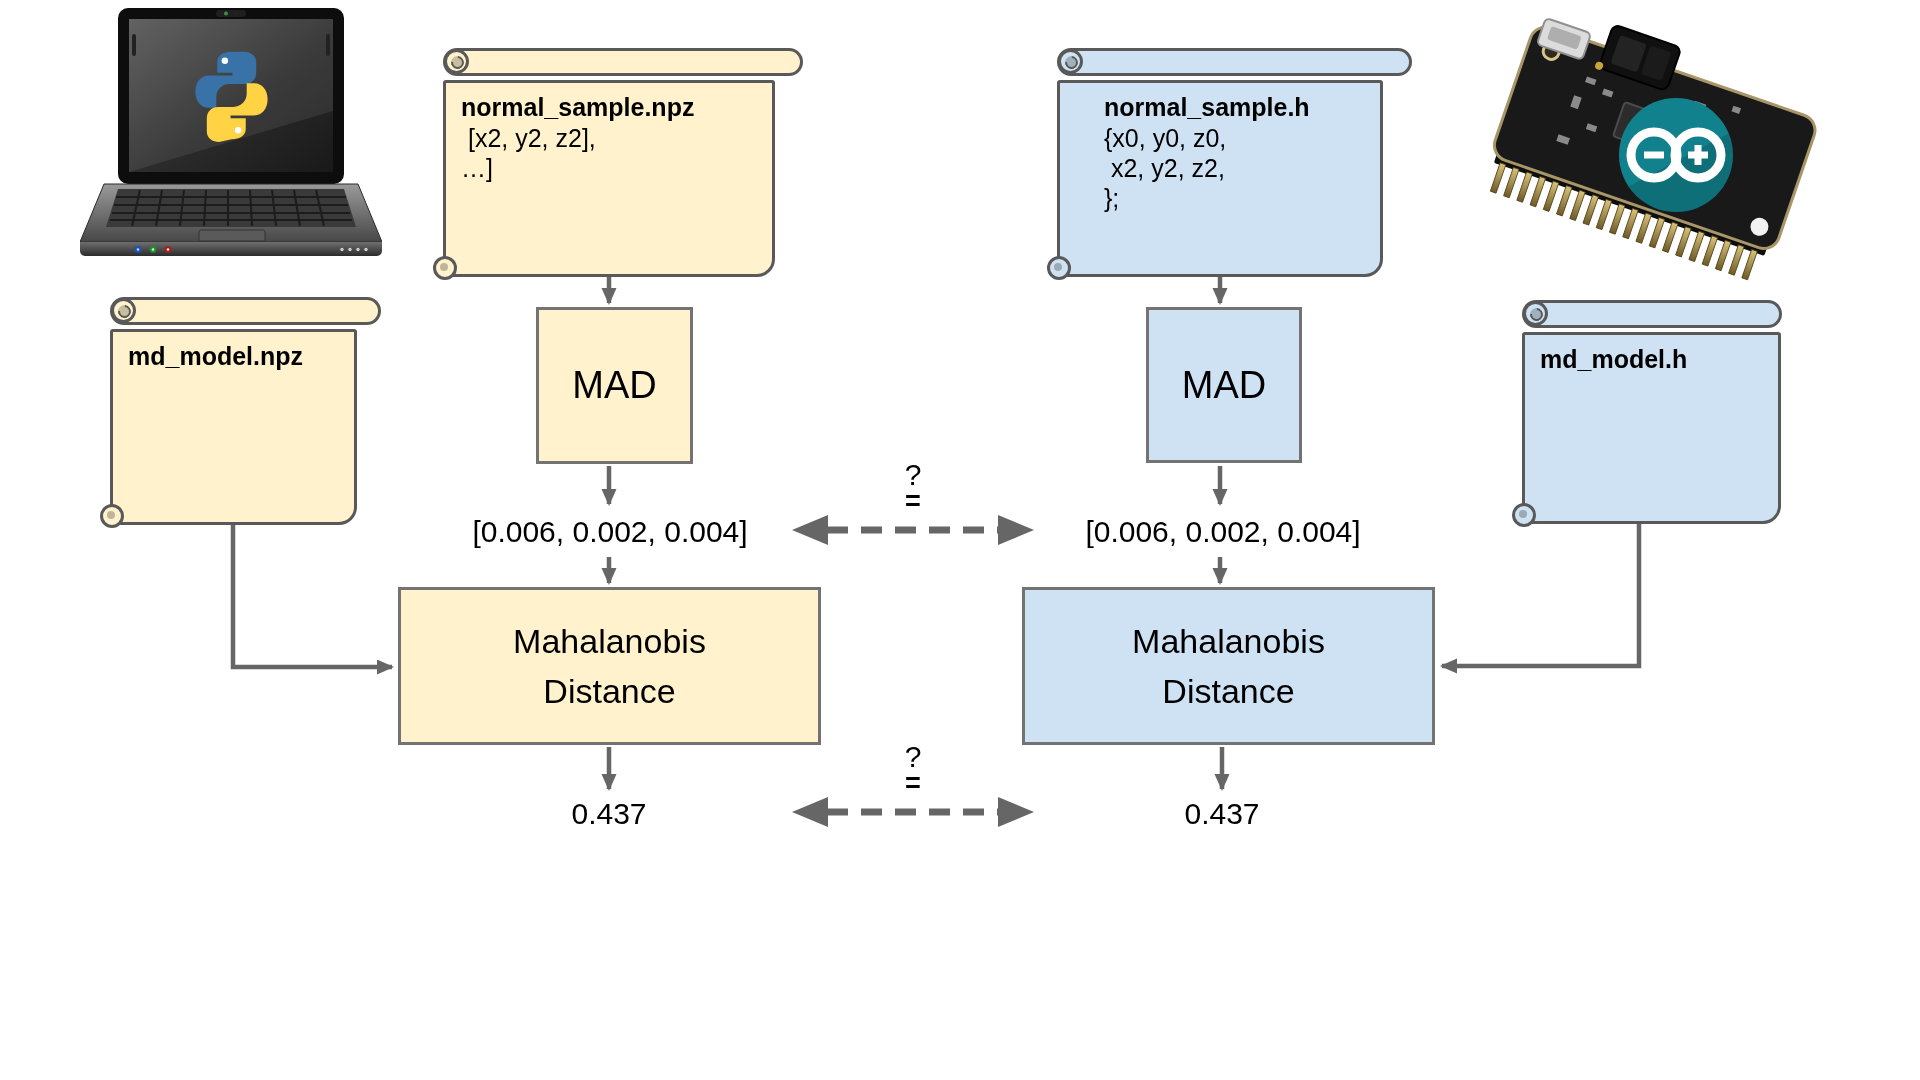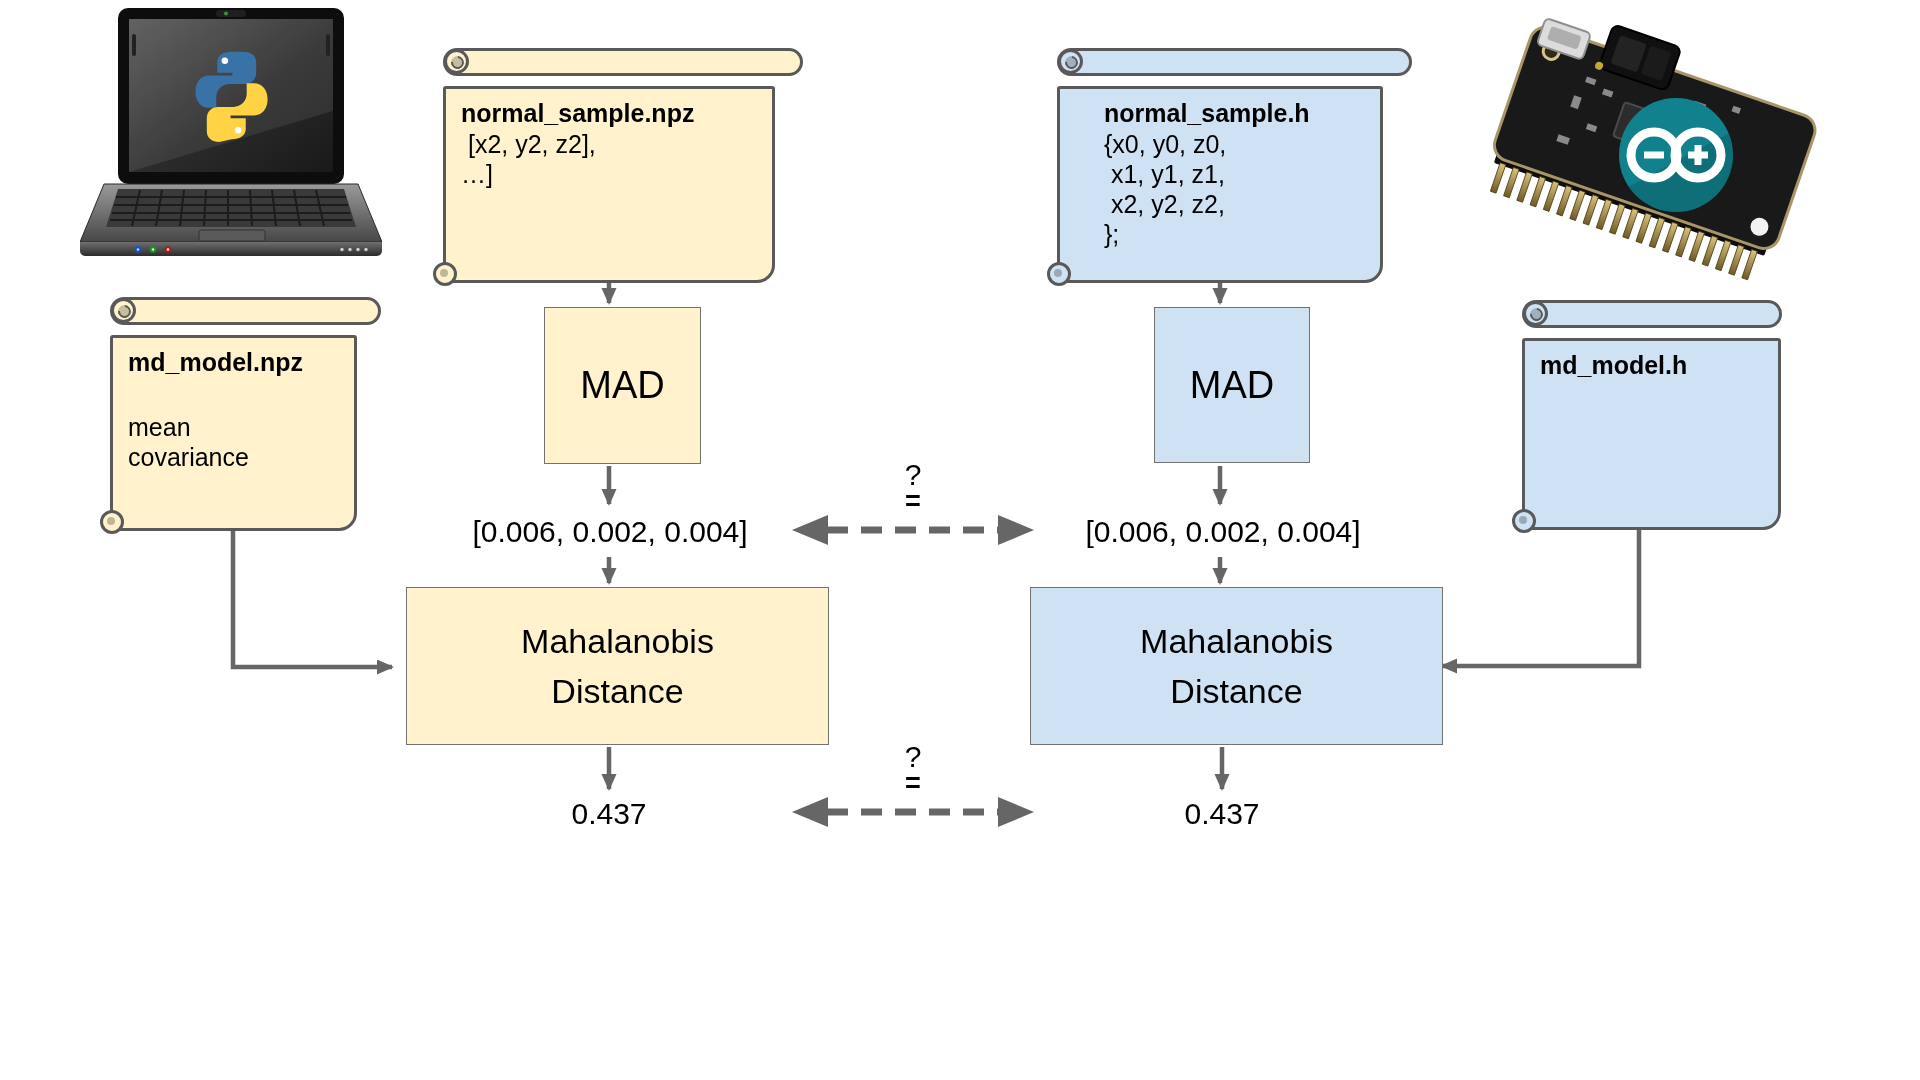--- a/index.html
+++ b/index.html
@@ -12,21 +12,21 @@
   svg.connectors { position:absolute; left:0; top:0; width:1920px; height:1080px; }
 
   
   .scroll { position:absolute; --fill:#FFF2CC; --ink:#595959; }
   .scroll.blue { --fill:#CFE2F3; }
   .scroll .roll {
     position:absolute; top:0; left:0; height:28px; box-sizing:border-box;
     background:var(--fill); border:3px solid var(--ink); border-radius:14px; z-index:2;
   }
   .scroll .body {
-    position:absolute; top:38px; left:0; box-sizing:border-box;
+    position:absolute; top:32px; left:0; box-sizing:border-box;
     background:var(--fill); border:3px solid var(--ink);
     border-radius:3px 3px 18px 3px; padding:8px 15px 6px 15px; z-index:1;
   }
   .scroll .curl {
     position:absolute; top:1px; left:1px; width:25px; height:25px; box-sizing:border-box;
     border-radius:50%; background:var(--fill); border:3px solid var(--ink); z-index:3;
   }
   .scroll .curl::after {
     content:''; position:absolute; left:4px; top:4px; width:9px; height:9px;
     border-radius:50%; background:rgba(0,0,0,0.22); border:2px solid var(--ink);
@@ -39,24 +39,23 @@
   .scroll .curlb::after {
     content:''; position:absolute; left:4px; top:4px; width:8px; height:8px;
     border-radius:50%; background:rgba(0,0,0,0.25);
   }
   .scroll .title { font-size:25px; font-weight:bold; line-height:32px; white-space:pre; }
   .scroll .line  { font-size:25px; line-height:30px; white-space:pre; }
   .scroll .lines.gapped { margin-top:34px; }
 
   
   .proc {
-    position:absolute; box-sizing:border-box; border:1px solid #737373;
+    position:absolute; box-sizing:border-box; border:3px solid #737373;
     display:flex; flex-direction:column; align-items:center; justify-content:center;
     text-align:center;
-    margin-left:8px;
   }
   .proc.cream { background:#FFF2CC; }
   .proc.blue  { background:#CFE2F3; }
   .proc .lbl1 { font-size:38px; }
   .proc .big  { font-size:34px; line-height:50px; }
 
   
   .result { position:absolute; text-align:center; font-size:30px; white-space:pre; }
 
   
@@ -261,37 +260,32 @@
     </div>
   </div>
 
   <div class="scroll blue" style="left:1057px; top:48px; width:357px; height:222px;">
     <div class="roll" style="width:355px;"></div>
     <div class="curl"></div>
     <div class="body" style="width:326px; height:197px;padding-left:44px;">
       <div class="title">normal_sample.h</div>
       <div class="lines">
         <div class="line">{x0, y0, z0,</div>
-        <div class="line"> x1, y1, z1,</div>
         <div class="line"> x2, y2, z2,</div>
         <div class="line">};</div>
       </div>
       <div class="curlb"></div>
     </div>
   </div>
 
   <div class="scroll" style="left:110px; top:297px; width:273px; height:221px;">
     <div class="roll" style="width:271px;"></div>
     <div class="curl"></div>
     <div class="body" style="width:247px; height:196px;">
       <div class="title">md_model.npz</div>
-      <div class="lines gapped">
-        <div class="line">mean</div>
-        <div class="line">covariance</div>
-      </div>
       <div class="curlb"></div>
     </div>
   </div>
 
   <div class="scroll blue" style="left:1522px; top:300px; width:262px; height:217px;">
     <div class="roll" style="width:260px;"></div>
     <div class="curl"></div>
     <div class="body" style="width:259px; height:192px;">
       <div class="title">md_model.h</div>
       <div class="curlb"></div>

